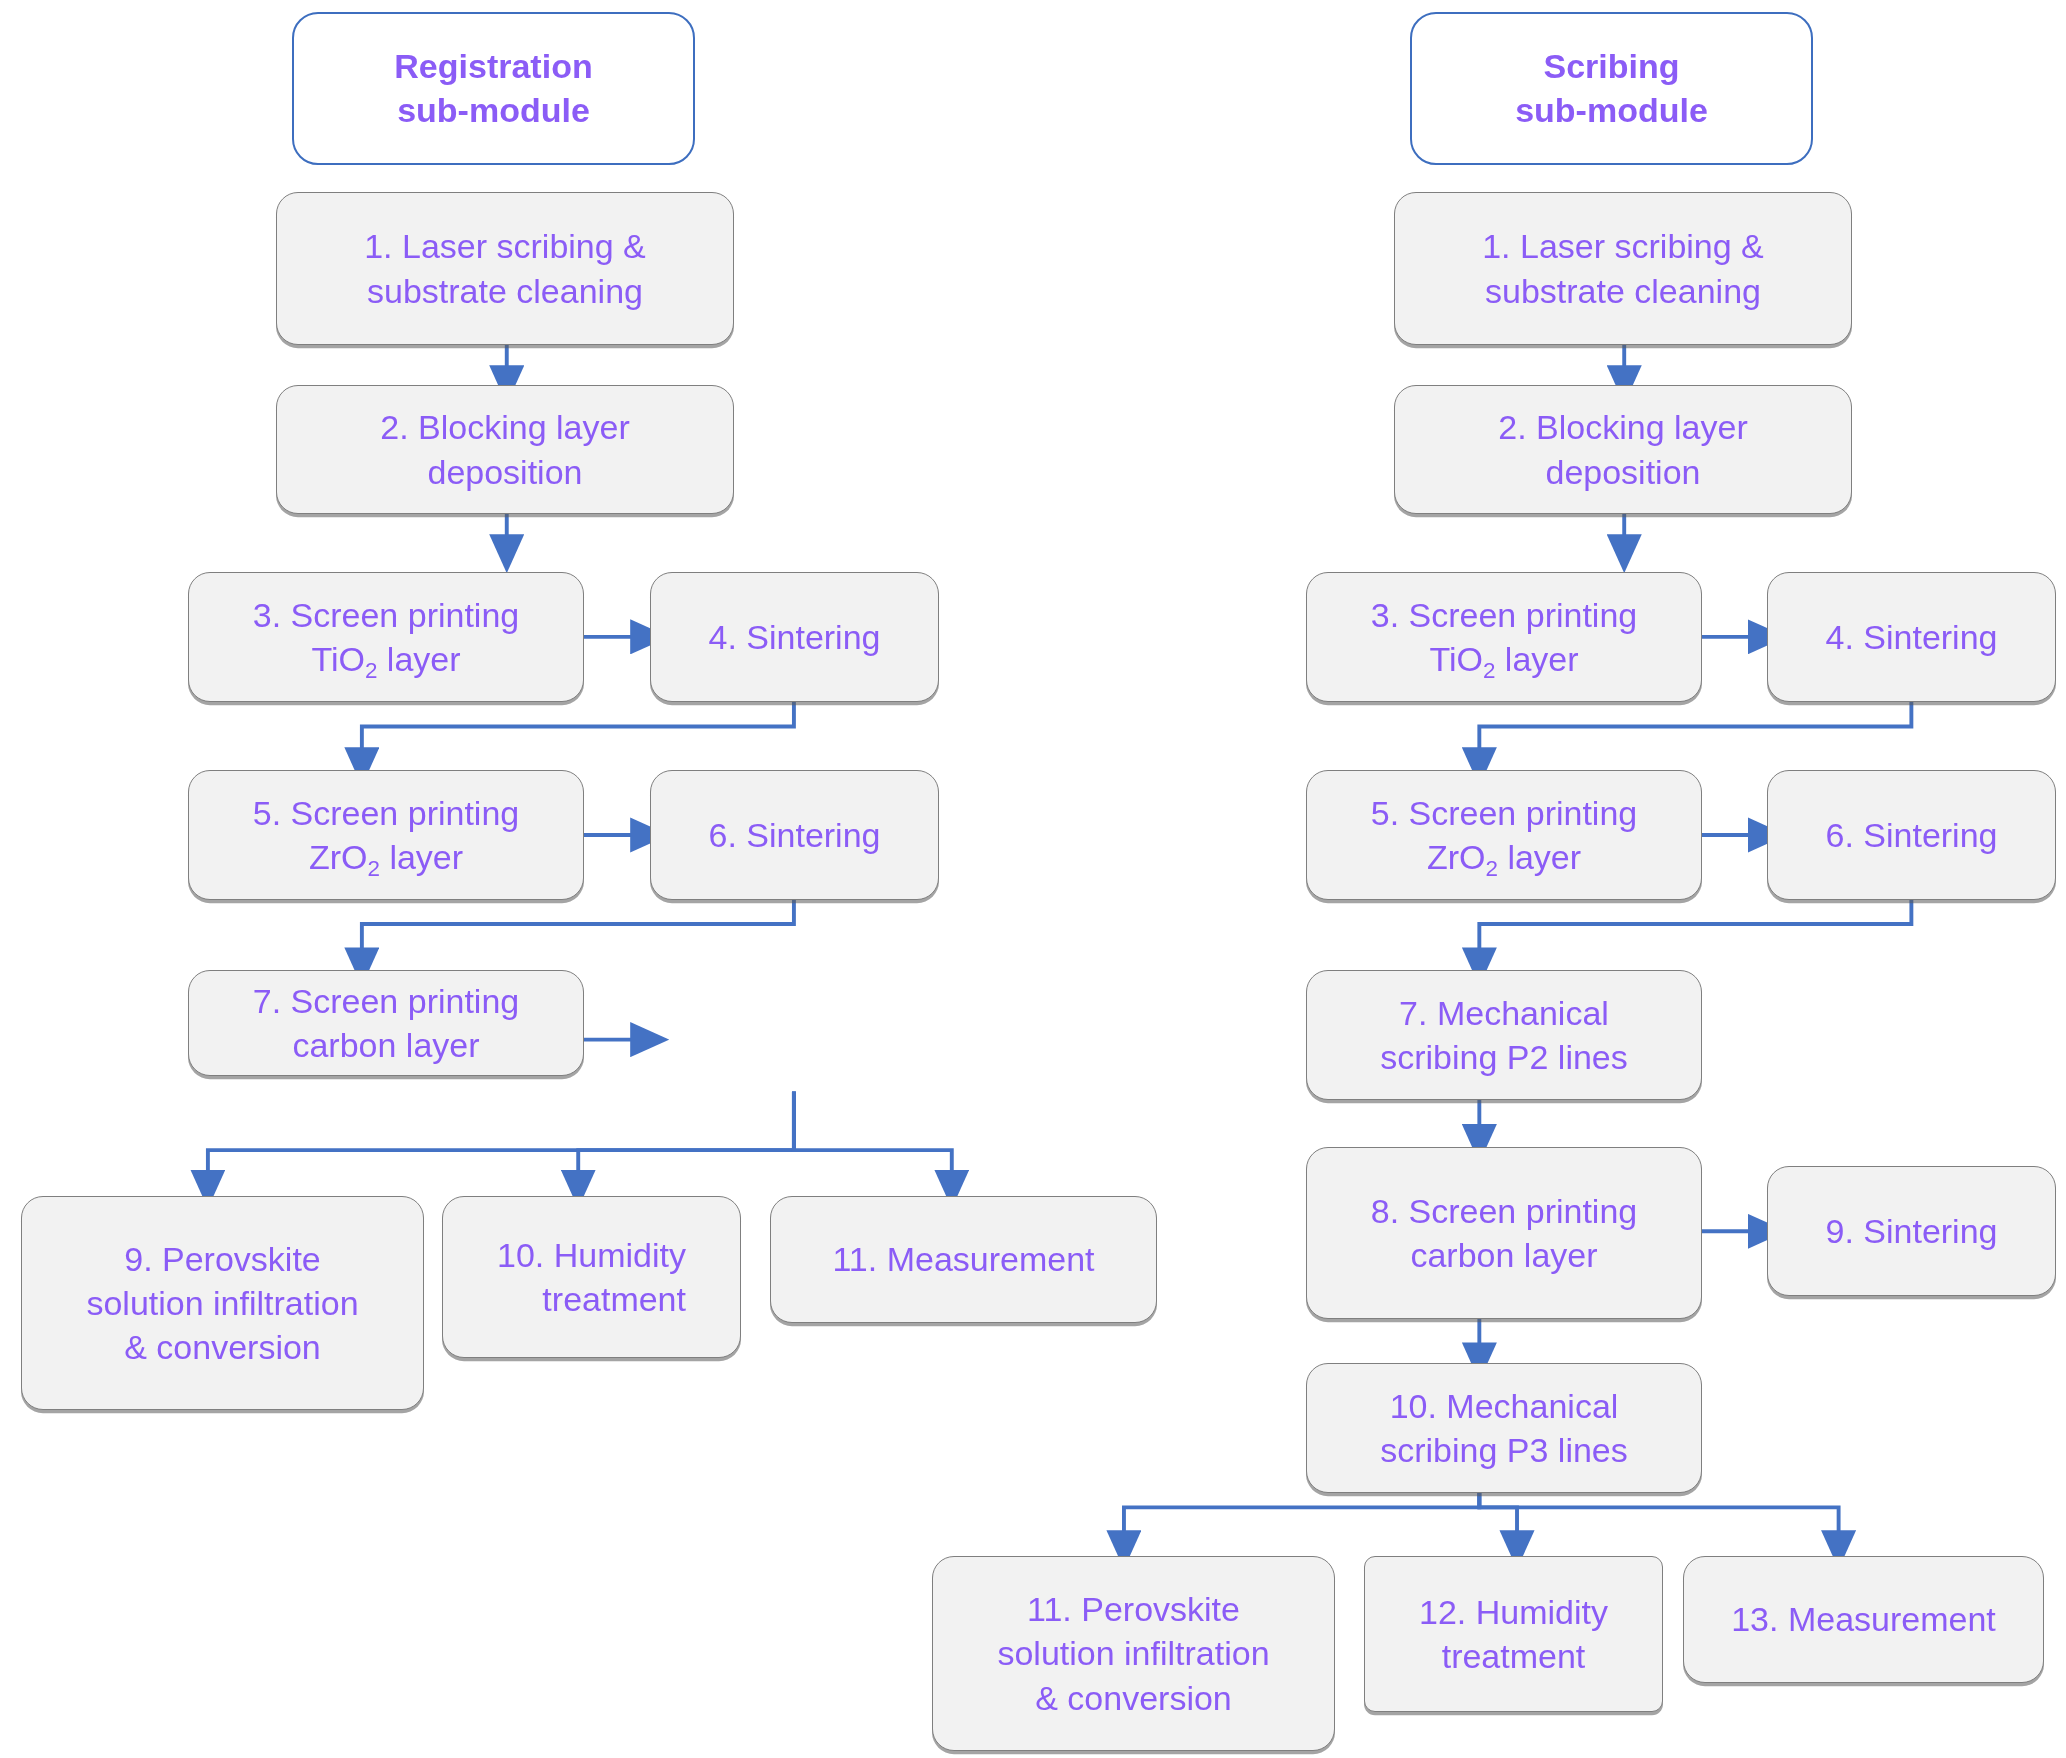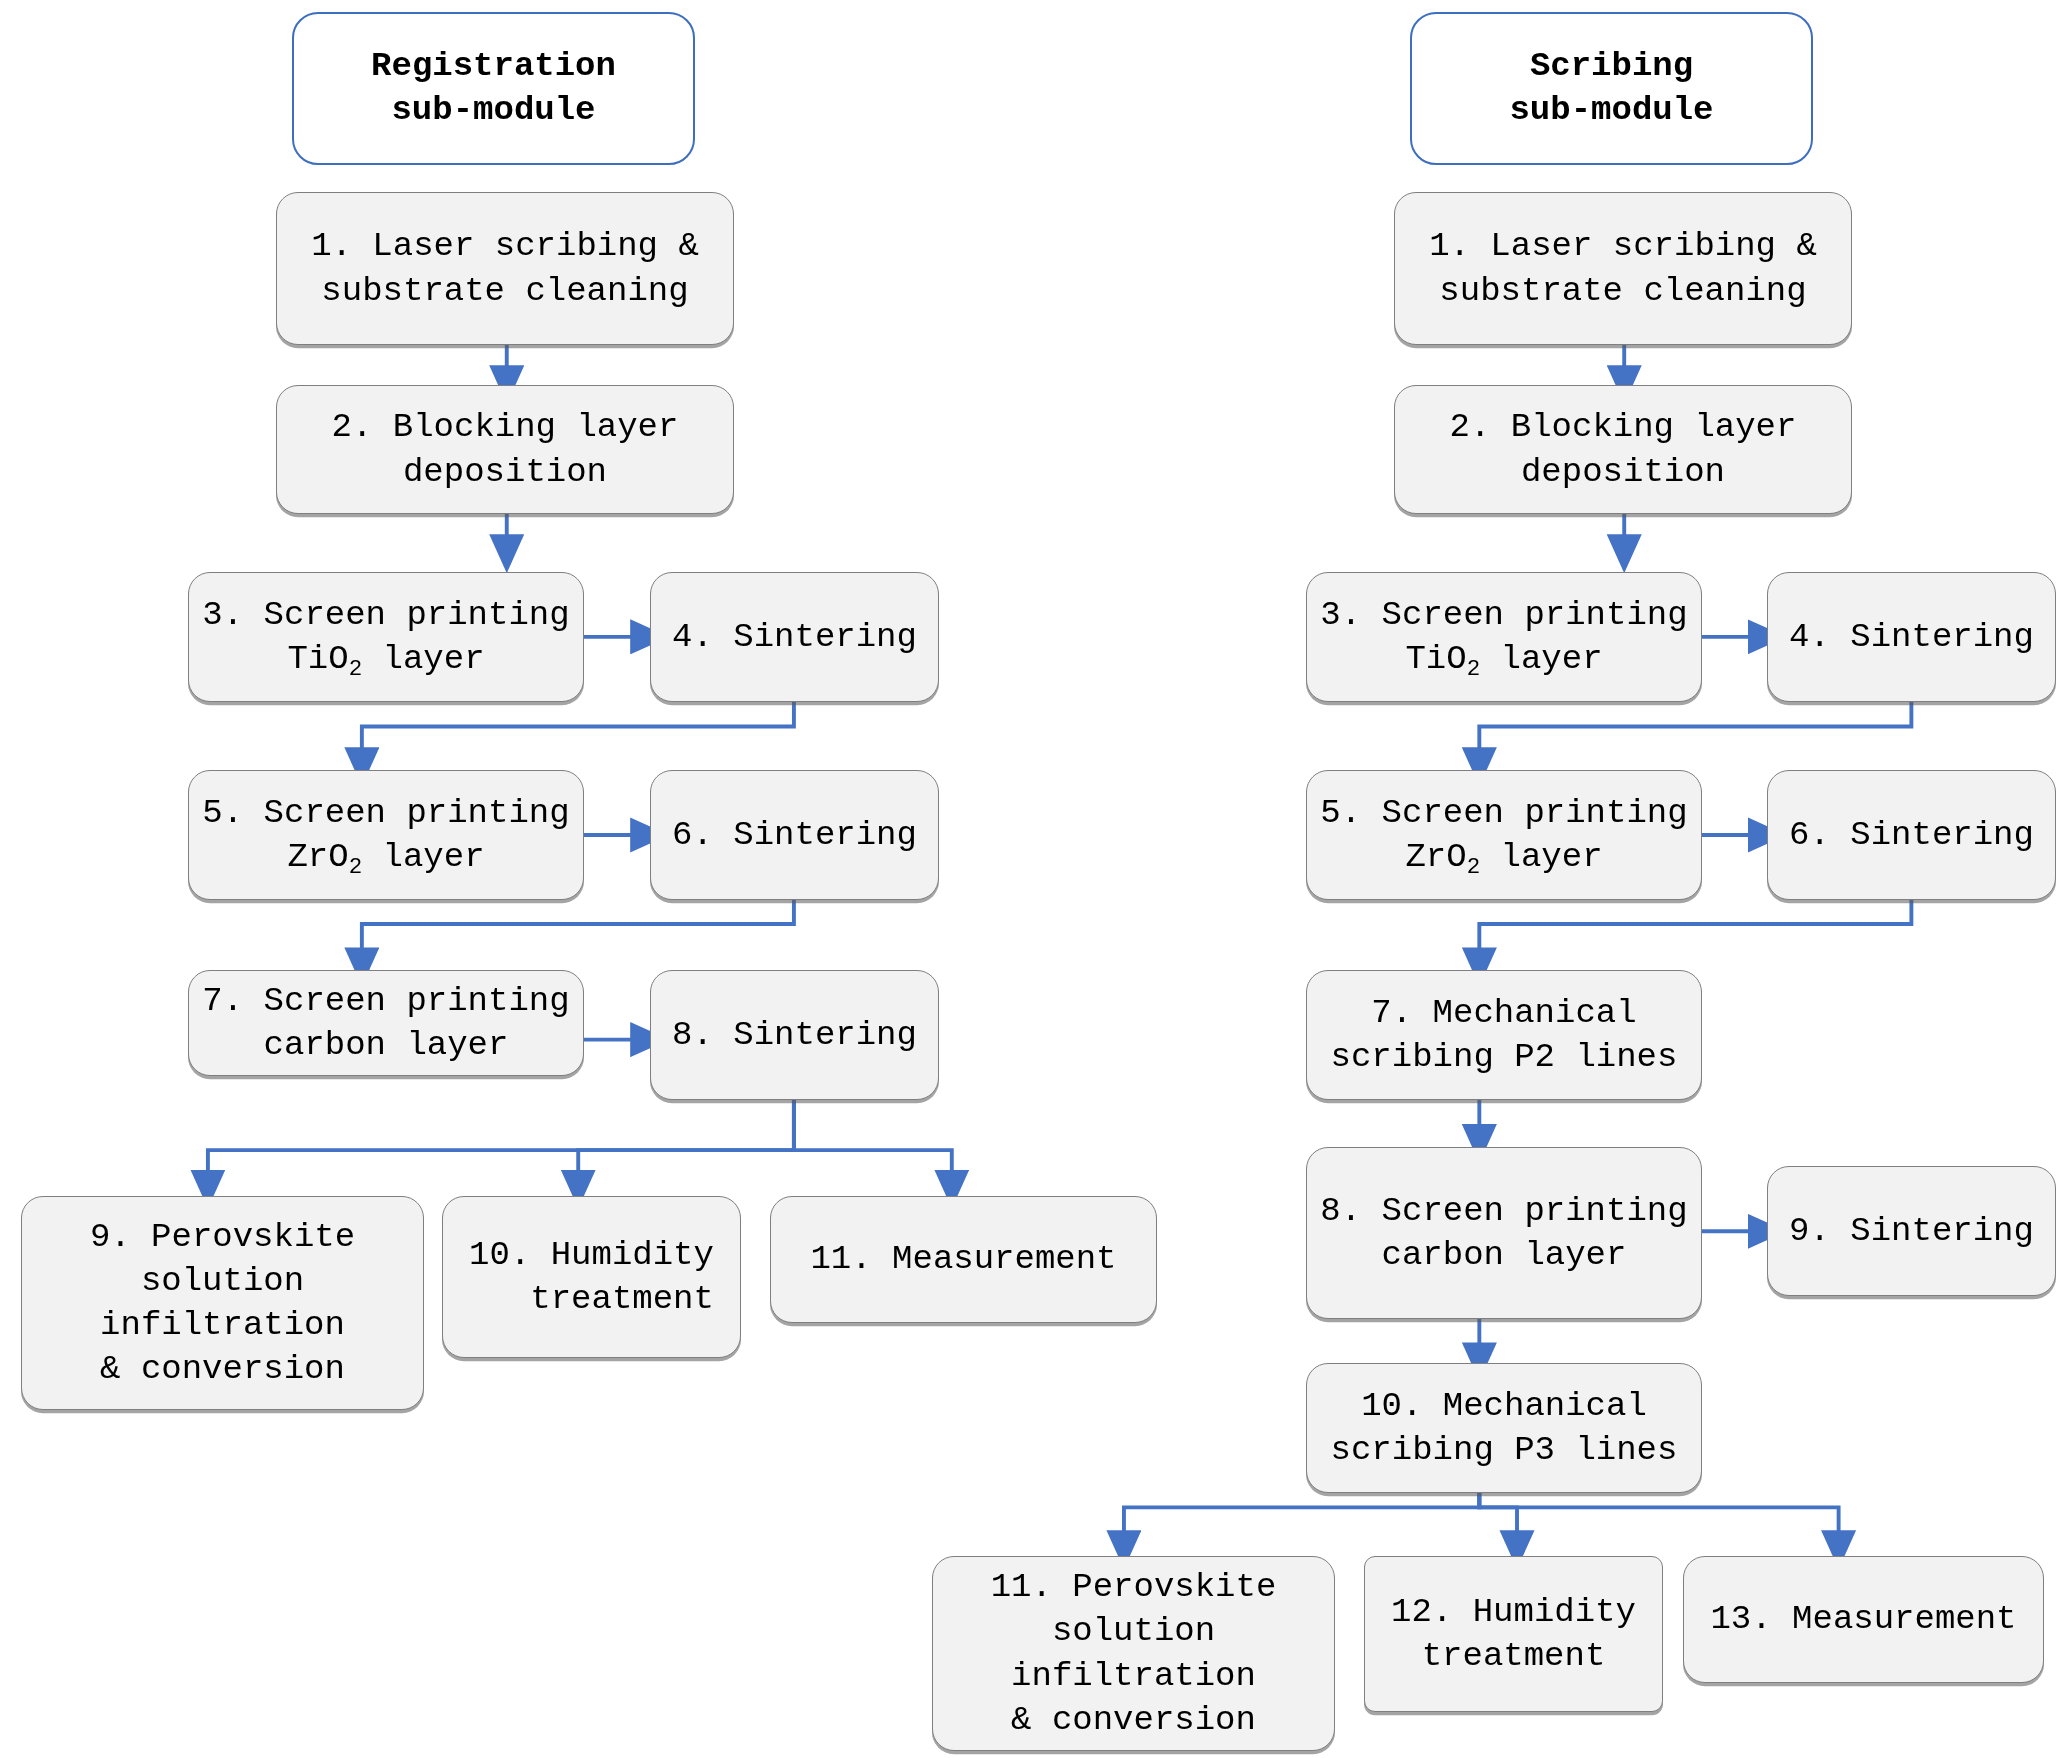--- a/index.html
+++ b/index.html
@@ -29,26 +29,25 @@
   .node {
     position: absolute;
     box-sizing: border-box;
     display: flex;
     align-items: center;
     justify-content: center;
     text-align: center;
     background: #F2F2F2;
     border: 1.9px solid #7F7F7F;
     border-radius: 22px;
-    color: #000000;
+    color: #8b5cf6;
     font-size: 34px;
     line-height: 1.30;
     padding: 6.5px 11.7px;
     box-shadow: 0 3.2px 0 0 rgba(90,90,90,0.55);
-    font-family: Liberation Mono, monospace;
   }
   .node.header {
     background: #FFFFFF;
     border: 2.6px solid #3D6EBF;
     border-radius: 26px;
     font-weight: bold;
     box-shadow: none;
   }
   .node .txt {
     display: block;
@@ -129,23 +128,20 @@
 
   <div class="node" style="left:650px; top:770px; width:289px; height:130px;">
     <span class="txt">6. Sintering</span>
   </div>
 
   <div class="node" style="left:188px; top:970px; width:396px; height:106px;">
     <span class="txt">7. Screen printing
 carbon layer</span>
   </div>
 
-  <div class="node" style="left:650px; top:970px; width:289px; height:130px;">
-    <span class="txt">8. Sintering</span>
-  </div>
 
   <div class="node" style="left:21px; top:1196px; width:403px; height:214px;">
     <span class="txt">9. Perovskite
 solution infiltration
 &amp; conversion</span>
   </div>
 
   <div class="node" style="left:442px; top:1196px; width:299px; height:162px;text-align:right;">
     <span class="txt">10. Humidity
 treatment</span>

